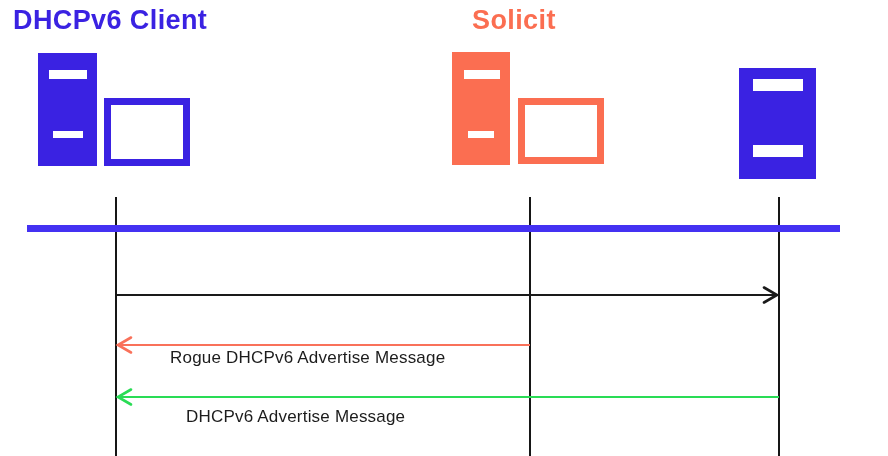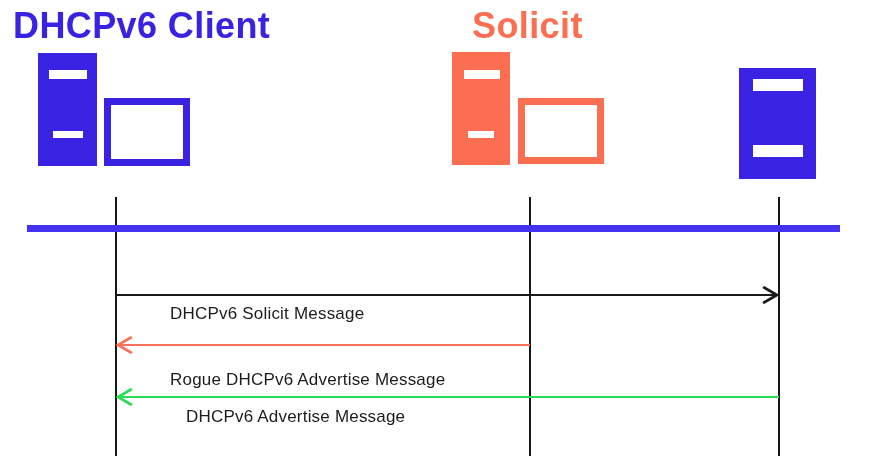--- a/index.html
+++ b/index.html
@@ -9,21 +9,21 @@
     width: 888px;
     height: 456px;
     background: #ffffff;
     overflow: hidden;
     font-family: "Liberation Sans", sans-serif;
   }
   
   .actor-label {
     position: absolute;
     top: 5px;
-    font-size: 36px;
+    font-size: 27px;
     font-weight: 600;
     letter-spacing: 0.4px;
     white-space: nowrap;
   }
   .lbl-client { left: 13px;  color: #3a22e2; }
   .lbl-attacker { left: 472px; color: #fb6e51; }
   .lbl-server { left: 676px; color: #3a22e2; }
 
   
   .tower { position: absolute; }
@@ -70,21 +70,21 @@
   .msg-label {
     position: absolute;
     left: 170px;
     font-size: 17px;
     font-weight: 500;
     color: #1c1c1c;
     letter-spacing: 0.2px;
     white-space: nowrap;
   }
   .ml-solicit { top: 304px; }
-  .ml-rogue { top: 370px; }
+  .ml-rogue { top: 348px; }
   .ml-advertise { top: 407px; margin-left: 16px; }
 </style>
 </head>
 <body>
 
 <div class="canvas">
 
   <div class="actor-label lbl-client">DHCPv6 Client</div>
   <div class="actor-label lbl-attacker">Solicit</div>
 
@@ -108,21 +108,20 @@
   <div class="lifeline ll-client"></div>
   <div class="lifeline ll-attacker"></div>
   <div class="lifeline ll-server"></div>
 
   <div class="timeline-bar"></div>
 
   <svg class="msg-arrow a-solicit" width="666" height="18">
     <line x1="2" y1="9" x2="661" y2="9" stroke-width="2" stroke="#1a1a1a"></line>
     <polyline points="649,1.5 662,9 649,16.5" fill="none" stroke-width="2.6" stroke-linecap="round" stroke="#1a1a1a"></polyline>
   </svg>
-  <div class="msg-label ml-solicit">DHCPv6 Solicit Message</div>
 
   <svg class="msg-arrow a-rogue" width="416" height="18">
     <line x1="3" y1="9" x2="415" y2="9" stroke-width="2" stroke="#f9715a"></line>
     <polyline points="16,1.5 3,9 16,16.5" fill="none" stroke-width="2.6" stroke-linecap="round" stroke="#f9715a"></polyline>
   </svg>
   <div class="msg-label ml-rogue">Rogue DHCPv6 Advertise Message</div>
 
   <svg class="msg-arrow a-advertise" width="665" height="18">
     <line x1="3" y1="9" x2="664" y2="9" stroke-width="2" stroke="#29dc55"></line>
     <polyline points="16,1.5 3,9 16,16.5" fill="none" stroke-width="2.6" stroke-linecap="round" stroke="#29dc55"></polyline>

